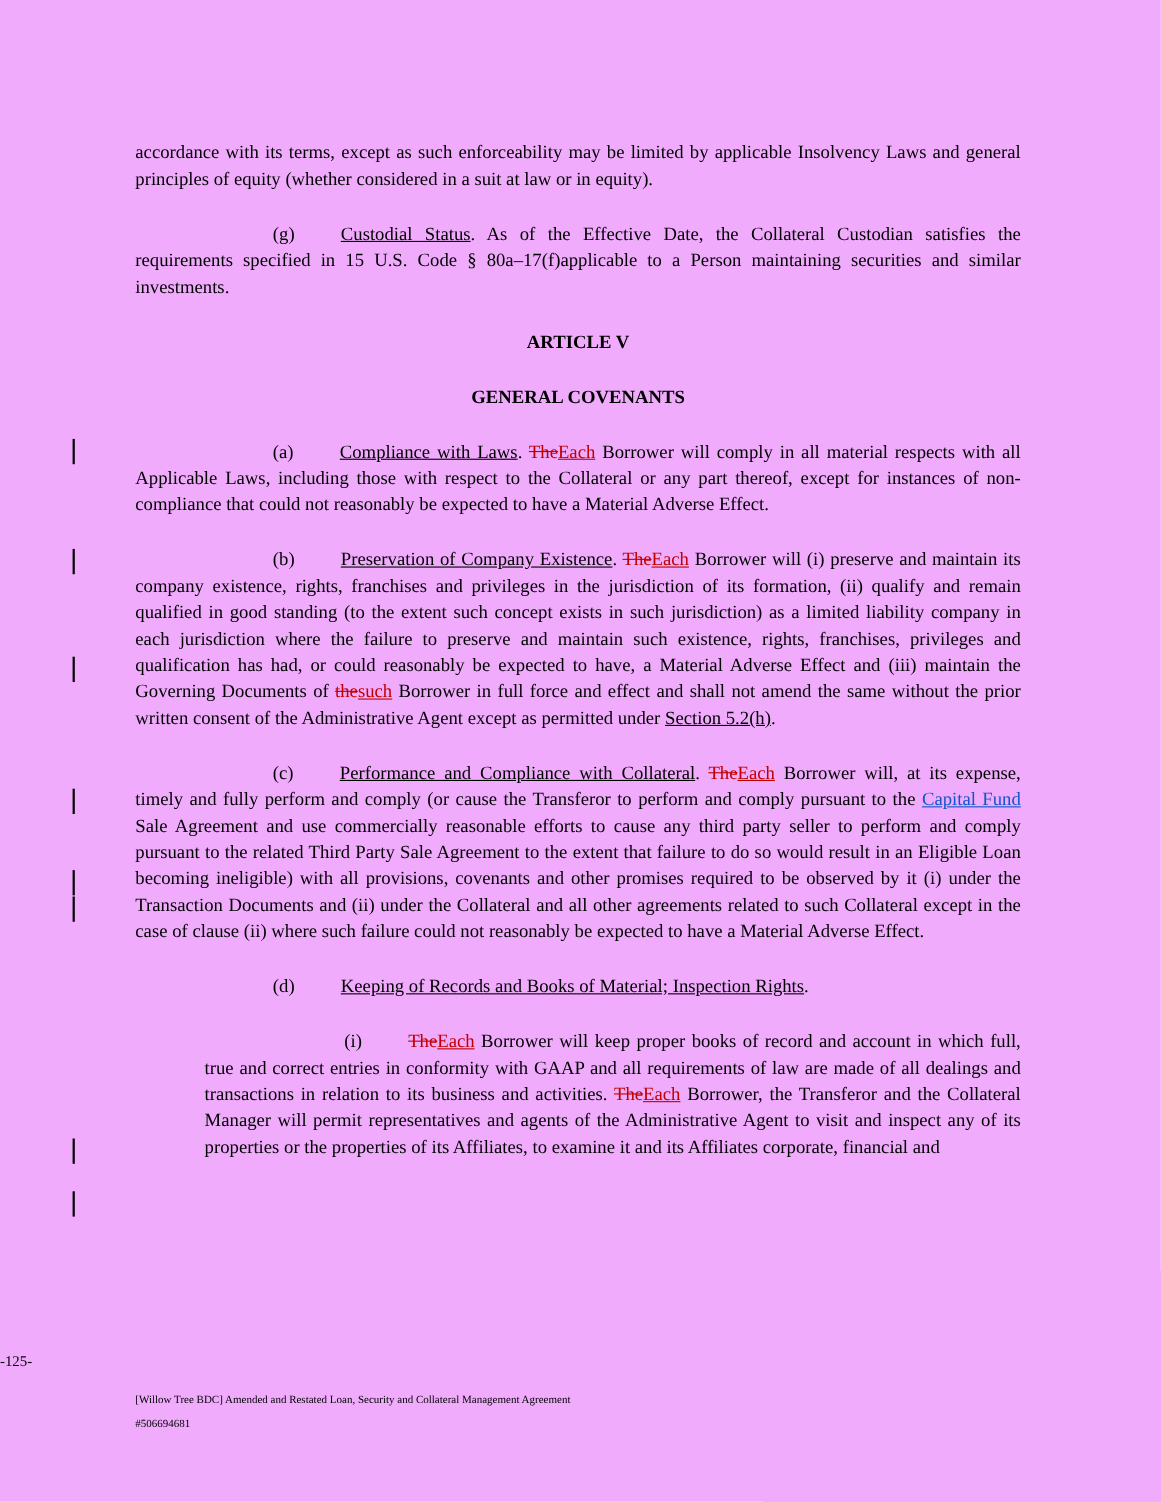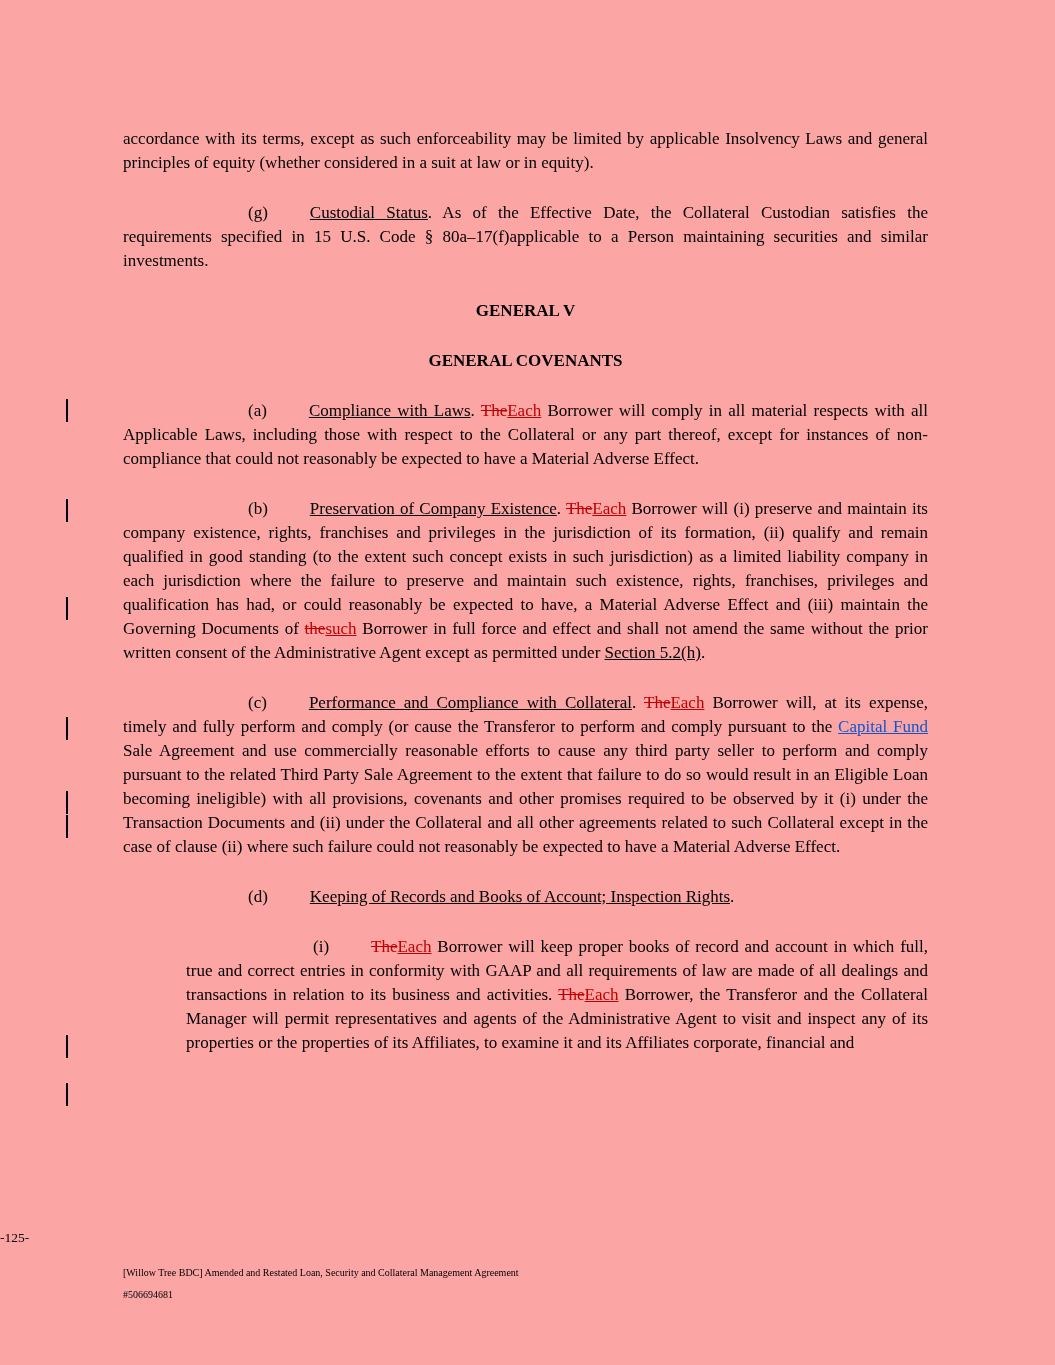--- a/index.html
+++ b/index.html
@@ -6,21 +6,21 @@
   body {
     width: 1055px;
     height: 1365px;
     background: #ffffff;
     font-family: "Liberation Serif", serif;
   }
   .page {
     position: relative;
     width: 1055px;
     height: 1365px;
-    background: #fca5a5;
+    background: #f0abfc;
     color: #000000;
     overflow: hidden;
   }
   .content {
     position: absolute;
     left: 123px;
     top: 127px;
     width: 805px;
   }
   .para {
@@ -66,26 +66,26 @@
     background: #000000;
   }
 </style>
 </head>
 <body>
 
 <div class="page">
   <div class="content">
       <p class="para"><span>accordance with its terms, except as such enforceability may be limited by applicable Insolvency Laws and general principles of equity (whether considered in a suit at law or in equity).</span></p>
       <p class="para indent"><span>(g)</span><span class="tab"></span><span class="u">Custodial Status</span><span>. As of the Effective Date, the Collateral Custodian satisfies the requirements specified in 15 U.S. Code § 80a–17(f)applicable to a Person maintaining securities and similar investments.</span></p>
-      <p class="para center"><span>GENERAL V</span></p>
+      <p class="para center"><span>ARTICLE V</span></p>
       <p class="para center"><span>GENERAL COVENANTS</span></p>
       <p class="para indent"><span>(a)</span><span class="tab"></span><span class="u">Compliance with Laws</span><span>. </span><span class="del">The</span><span class="ins">Each</span><span> Borrower will comply in all material respects with all Applicable Laws, including those with respect to the Collateral or any part thereof, except for instances of non-compliance that could not reasonably be expected to have a Material Adverse Effect.</span></p>
       <p class="para indent"><span>(b)</span><span class="tab"></span><span class="u">Preservation of Company Existence</span><span>. </span><span class="del">The</span><span class="ins">Each</span><span> Borrower will (i) preserve and maintain its company existence, rights, franchises and privileges in the jurisdiction of its formation, (ii) qualify and remain qualified in good standing (to the extent such concept exists in such jurisdiction) as a limited liability company in each jurisdiction where the failure to preserve and maintain such existence, rights, franchises, privileges and qualification has had, or could reasonably be expected to have, a Material Adverse Effect and (iii) maintain the Governing Documents of </span><span class="del">the</span><span class="ins">such</span><span> Borrower in full force and effect and shall not amend the same without the prior written consent of the Administrative Agent except as permitted under </span><span class="u">Section 5.2(h)</span><span>.</span></p>
       <p class="para indent"><span>(c)</span><span class="tab"></span><span class="u">Performance and Compliance with Collateral</span><span>. </span><span class="del">The</span><span class="ins">Each</span><span> Borrower will, at its expense, timely and fully perform and comply (or cause the Transferor to perform and comply pursuant to the </span><span class="term">Capital Fund</span><span> Sale Agreement and use commercially reasonable efforts to cause any third party seller to perform and comply pursuant to the related Third Party Sale Agreement to the extent that failure to do so would result in an Eligible Loan becoming ineligible) with all provisions, covenants and other promises required to be observed by it (i) under the Transaction Documents and (ii) under the Collateral and all other agreements related to such Collateral except in the case of clause (ii) where such failure could not reasonably be expected to have a Material Adverse Effect.</span></p>
-      <p class="para indent"><span>(d)</span><span class="tab"></span><span class="u">Keeping of Records and Books of Account; Inspection Rights</span><span>.</span></p>
+      <p class="para indent"><span>(d)</span><span class="tab"></span><span class="u">Keeping of Records and Books of Material; Inspection Rights</span><span>.</span></p>
       <p class="para sub"><span>(i)</span><span class="tab"></span><span class="del">The</span><span class="ins">Each</span><span> Borrower will keep proper books of record and account in which full, true and correct entries in conformity with GAAP and all requirements of law are made of all dealings and transactions in relation to its business and activities. </span><span class="del">The</span><span class="ins">Each</span><span> Borrower, the Transferor and the Collateral Manager will permit representatives and agents of the Administrative Agent to visit and inspect any of its properties or the properties of its Affiliates, to examine it and its Affiliates corporate, financial and</span></p>
     </div>
   <div class="page-number">-125-</div>
   <div class="footer">
     <div>[Willow Tree BDC] Amended and Restated Loan, Security and Collateral Management Agreement</div>
     <div>#506694681</div>
   </div>
 <div class="change-bar" style="top: 399px; height: 23px;"></div>
     <div class="change-bar" style="top: 499px; height: 23px;"></div>
     <div class="change-bar" style="top: 597px; height: 23px;"></div>

